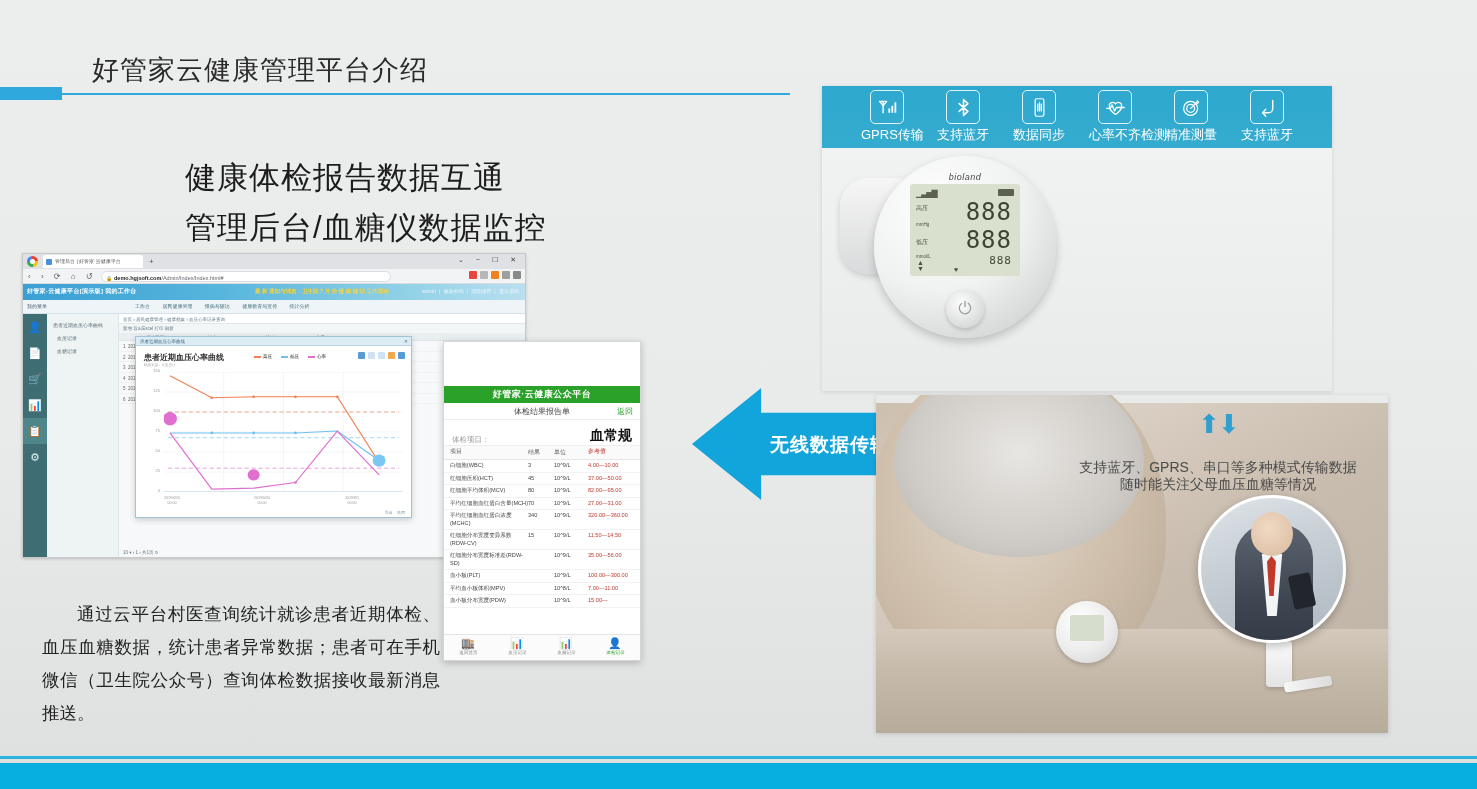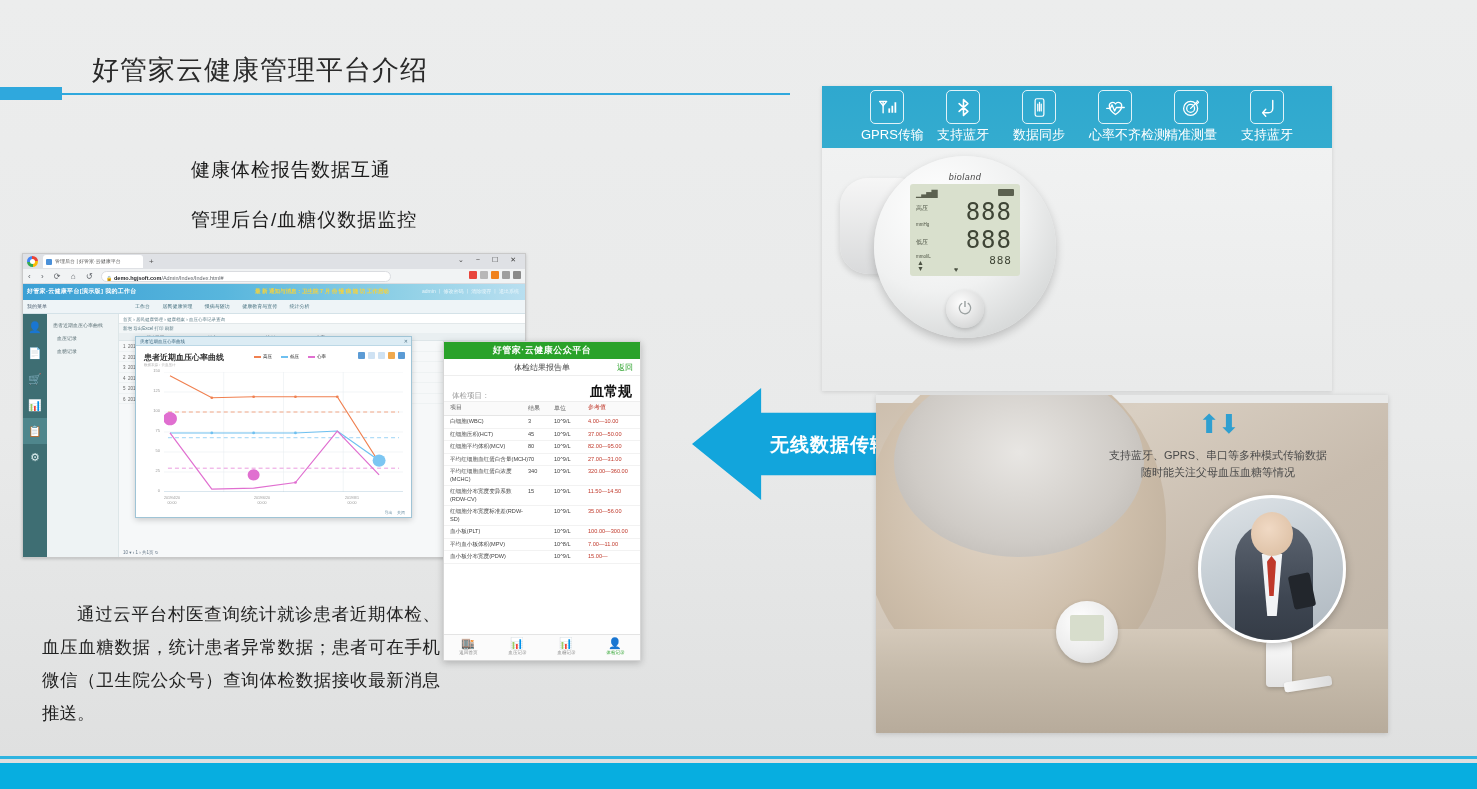--- a/index.html
+++ b/index.html
@@ -13,21 +13,21 @@
   
   .title-block { position:absolute; left:0; top:52px; width:790px; height:46px; }
   .title-text {
     position:absolute; left:92px; top:0; font-size:27px; color:#2a2a2a;
     letter-spacing:1px; white-space:nowrap;
   }
   .title-rule { position:absolute; left:10px; top:41px; width:780px; height:2px; background:#2fa8dd; }
   .title-tab  { position:absolute; left:0; top:35px; width:62px; height:13px; background:#2fa8dd; }
 
   
-  .subhead { position:absolute; left:185px; font-size:19px; color:#1c1c1c; white-space:nowrap; letter-spacing:1px;margin-left:6px; }
+  .subhead { position:absolute; left:185px; font-size:31px; color:#1c1c1c; white-space:nowrap; letter-spacing:1px; }
   .sub1 { top:157px; }
   .sub2 { top:207px; }
 
   
   .para {
     position:absolute; left:42px; top:598px; width:398px;
     font-size:17.5px; line-height:33px; color:#222; text-indent:2em; text-align:justify;
   }
 
   
@@ -102,21 +102,21 @@
   .cm-xlabels { position:absolute; left:28px; right:8px; bottom:6px; height:16px; font-size:3.6px; color:#999; }
   .cm-xlabels div { position:absolute; text-align:center; width:40px; line-height:5px; }
   .cm-foot { position:absolute; right:6px; bottom:3px; font-size:4px; color:#6b8fa3; }
 
   
   .phone {
     position:absolute; left:443px; top:341px; width:198px; height:320px;
     background:#fff; border:1px solid #d6d6d6; box-shadow:0 2px 7px rgba(0,0,0,.22); overflow:hidden;
   }
   .ph-head { height:17px; background:#2aa22a; color:#fff; font-size:9px; font-weight:bold;
-     display:flex; align-items:center; justify-content:center; letter-spacing:.5px; }
+     display:flex; align-items:center; justify-content:center; letter-spacing:.5px;margin-top:44px; }
   .ph-sub { height:17px; position:relative; display:flex; align-items:center; justify-content:center;
      font-size:8px; color:#444; border-bottom:1px solid #eee; }
   .ph-sub .back { position:absolute; right:7px; color:#2aa22a; font-size:8px; }
   .ph-item { height:26px; display:flex; align-items:flex-end; justify-content:space-between; padding:0 8px; border-bottom:1px solid #eee; }
   .ph-item .k { font-size:7.5px; color:#999; }
   .ph-item .v { font-size:14px; color:#111; font-weight:bold; }
   .ph-thead { display:flex; font-size:6px; color:#666; background:#fafafa; border-bottom:1px solid #e6e6e6; padding:2px 0; }
   .ph-row { display:flex; font-size:5.6px; color:#444; border-bottom:1px solid #f2f2f2; padding:2px 0; min-height:11px; }
   .c1 { width:84px; padding-left:6px; line-height:7.5px; }
   .c2 { width:26px; }
@@ -204,21 +204,21 @@
      background:linear-gradient(180deg,#5c6470 0%,#3e4652 60%,#333a44 100%); }
   .cp-head { position:absolute; left:50px; top:14px; width:42px; height:44px; border-radius:50%;
      background:radial-gradient(circle at 42% 38%, #f0d9c4, #d9bb9e); }
   .cp-shirt { position:absolute; left:54px; top:56px; width:34px; height:62px; background:#f2f4f6; clip-path:polygon(20% 0,80% 0,64% 100%,36% 100%); }
   .cp-tie { position:absolute; left:66px; top:58px; width:9px; height:40px; background:#c0392b; clip-path:polygon(50% 0,100% 14%,74% 100%,26% 100%,0 14%); }
   .cp-phone { position:absolute; left:90px; top:76px; width:22px; height:34px; border-radius:3px; background:#22262c; transform:rotate(-12deg); }
 
   .auto { position:absolute; left:182px; top:6px; width:320px; text-align:center; }
   .auto .arrows { font-size:26px; color:#2f9fd0; line-height:30px; letter-spacing:-2px; }
   .auto .a1 { font-size:17px; color:#2f8fc4; font-weight:bold; letter-spacing:.5px; margin-top:2px; }
-  .auto .a2 { font-size:11px; color:#4a4a4a; margin-top:8px; line-height:17px; }
+  .auto .a2 { font-size:14px; color:#4a4a4a; margin-top:20px; line-height:17px; }
 
   
   .foot-line { position:absolute; left:0; bottom:30px; width:100%; height:3px; background:#2fb4e0; }
   .foot-bar  { position:absolute; left:0; bottom:0; width:100%; height:26px; background:#07aee0; }
 </style>
 </head>
 <body>
 
 <div class="title-block">
   <div class="title-tab"></div>

